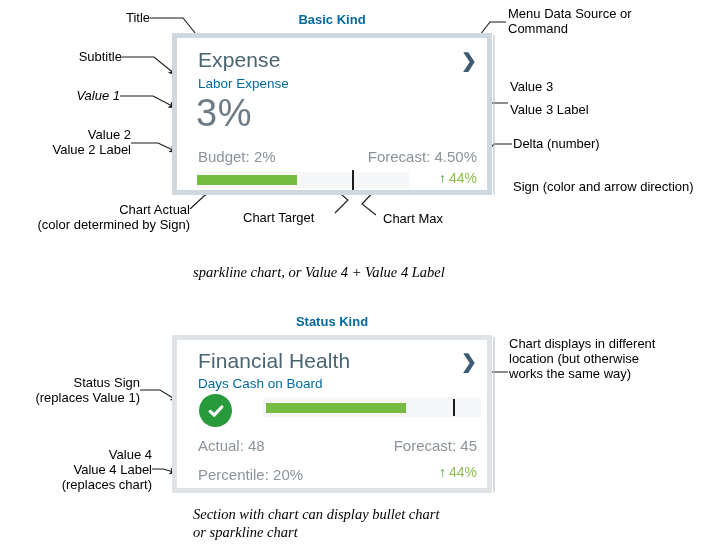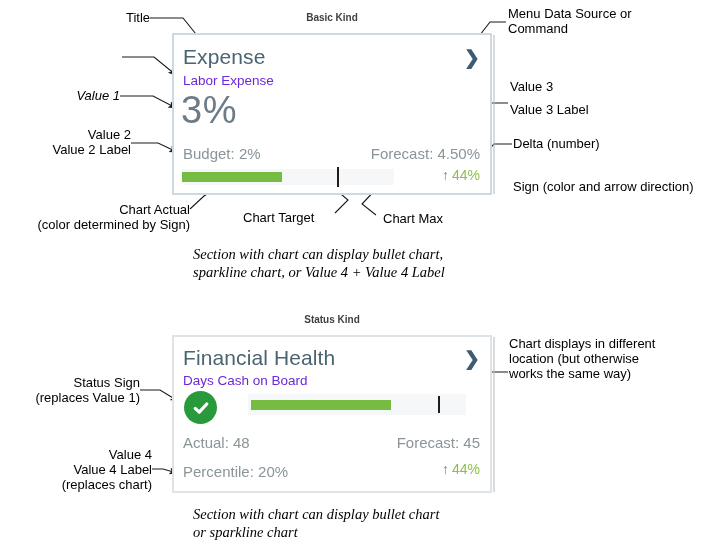--- a/index.html
+++ b/index.html
@@ -26,23 +26,23 @@
     line-height: 15.5px;
     color: #000;
     white-space: pre;
   }
   .anno.right-align { text-align: right; }
   .anno.left-align { text-align: left; }
 
   .kind-title {
     position: absolute;
     font-family: "Liberation Sans", sans-serif;
-    font-size: 10px;
+    font-size: 13px;
     font-weight: bold;
-    color: #404040;
+    color: #0369a1;
     text-align: center;
     white-space: nowrap;
   }
 
   .caption {
     position: absolute;
     font-family: "Liberation Serif", serif;
     font-style: italic;
     font-size: 14.5px;
     line-height: 18px;
@@ -55,40 +55,41 @@
     position: absolute;
     left: 0; top: 0;
     width: 726px; height: 549px;
     pointer-events: none;
   }
 
   
   .card {
     position: absolute;
     background: #ffffff;
-    border: 2px solid #14b8a6;
+    border: 5px solid #14b8a6;
     box-sizing: border-box;
+    padding-left: 12px;
   }
 
   #basic-card { left: 172px; top: 33px; width: 320px; height: 162px; border-color: #cfd8de; }
   #status-card { left: 172px; top: 335px; width: 320px; height: 158px; border-color: #dfe3e6; }
 
   .card-inner { position: relative; width: 100%; height: 100%; }
 
   .card-title {
     position: absolute;
     font-size: 21px;
     color: #4a6571;
     letter-spacing: 0.1px;
     white-space: nowrap;
   }
   .card-subtitle {
     position: absolute;
     font-size: 13.5px;
-    color: #6d28d9;
+    color: #0369a1;
     white-space: nowrap;
   }
   .card-value1 {
     position: absolute;
     font-size: 38px;
     color: #6c7b85;
     letter-spacing: 0.5px;
     white-space: nowrap;
   }
   .card-small {
@@ -223,20 +224,21 @@
       <div class="delta" style="right:10px; top:132px;">
         <span class="delta-arrow">↑</span>
         <span>44%</span>
       </div>
 
     </div>
   </div>
 
   <div class="anno right-align" style="left:40px; top:10px; width:110px;">Title</div>
 
+  <div class="anno right-align" style="left:12px; top:49px; width:110px;">Subtitle</div>
 
   <div class="anno right-align" style="left:10px; top:88px; width:110px;font-style:italic;">Value 1</div>
 
   <div class="anno right-align" style="left:6px; top:127px; width:125px;">Value 2</div>
   <div class="anno right-align" style="left:6px; top:142px; width:125px;">Value 2 Label</div>
 
   <div class="anno left-align" style="left:508px; top:6px;">Menu Data Source or</div>
   <div class="anno left-align" style="left:508px; top:21px;">Command</div>
 
   <div class="anno left-align" style="left:510px; top:79px;">Value 3</div>
@@ -245,21 +247,20 @@
   <div class="anno left-align" style="left:513px; top:136px;">Delta (number)</div>
   <div class="anno left-align" style="left:513px; top:151px;margin-top:28px;">Sign (color and arrow direction)</div>
 
   <div class="anno right-align" style="left:40px; top:202px; width:150px;">Chart Actual</div>
   <div class="anno right-align" style="left:10px; top:217px; width:180px;">(color determined by Sign)</div>
 
   <div class="anno left-align" style="left:243px; top:210px;">Chart Target</div>
 
   <div class="anno left-align" style="left:383px; top:211px;">Chart Max</div>
 
-  <div class="caption" style="left:193px; top:245px;">Section with chart can display bullet chart,</div>
   <div class="caption" style="left:193px; top:263px;">sparkline chart, or Value 4 + Value 4 Label</div>
 
   <div class="kind-title" style="left:172px; top:314px; width:320px;">Status Kind</div>
 
   <div class="card" id="status-card">
     <div class="card-inner">
 
       <div class="card-title" style="left:9px; top:9px;">Financial Health</div>
 
       <div class="chevron" style="right:10px; top:12px;">❯</div>

